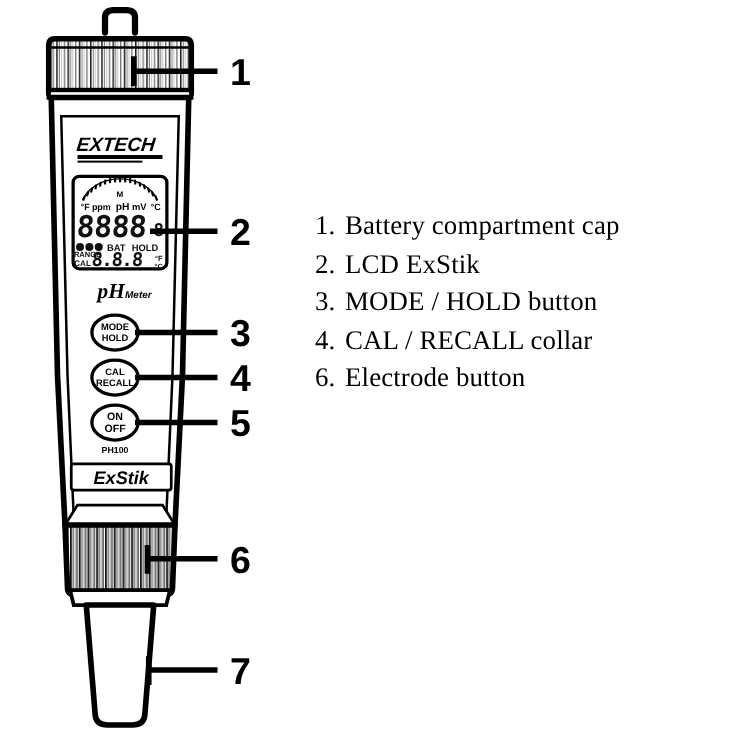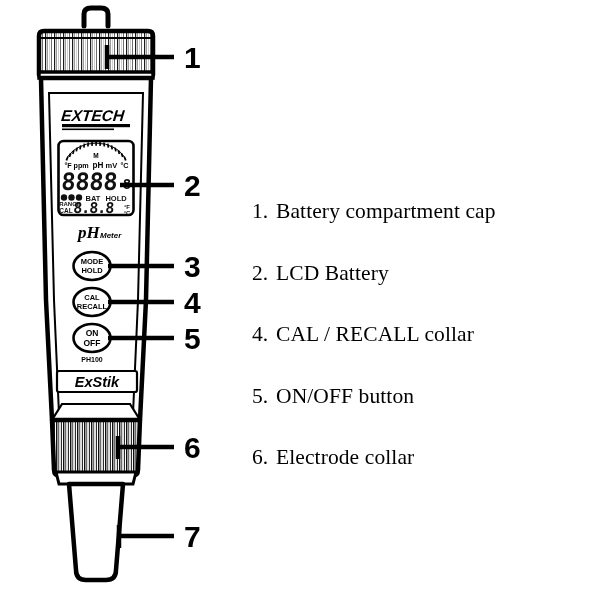--- a/index.html
+++ b/index.html
@@ -29,21 +29,20 @@
     top: 165px;
     width: 340px;
   }
   .legend-item {
     font-family: "Liberation Serif", serif;
     font-size: 21.5px;
     line-height: 30.5px;
     color: #000000;
     white-space: nowrap;
     letter-spacing: 0.1px;
-    margin-top: 31px;
   }
   .legend-num {
     display: inline-block;
     width: 24px;
   }
   .legend-label {
     display: inline;
   }
 </style>
 </head>
@@ -230,24 +229,24 @@
     <text x="184" y="458">6</text>
     <text x="184" y="547">7</text>
   </g>
 </svg>
 
 <div class="legend">
   <div class="legend-item">
     <span class="legend-num">1.</span><span class="legend-label">Battery compartment cap</span>
   </div>
   <div class="legend-item">
-    <span class="legend-num">2.</span><span class="legend-label">LCD Battery</span>
+    <span class="legend-num">2.</span><span class="legend-label">LCD ExStik</span>
+  </div>
+  <div class="legend-item">
+    <span class="legend-num">3.</span><span class="legend-label">MODE / HOLD button</span>
   </div>
   <div class="legend-item">
     <span class="legend-num">4.</span><span class="legend-label">CAL / RECALL collar</span>
   </div>
   <div class="legend-item">
-    <span class="legend-num">5.</span><span class="legend-label">ON/OFF button</span>
-  </div>
-  <div class="legend-item">
-    <span class="legend-num">6.</span><span class="legend-label">Electrode collar</span>
+    <span class="legend-num">6.</span><span class="legend-label">Electrode button</span>
   </div>
 </div>
 
 </body></html>

